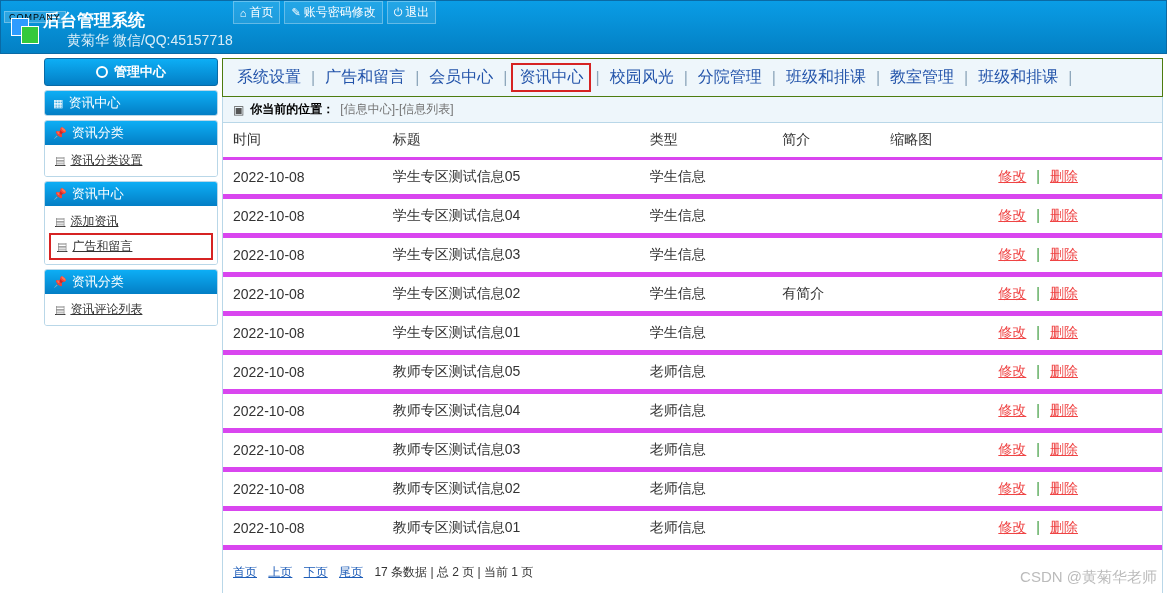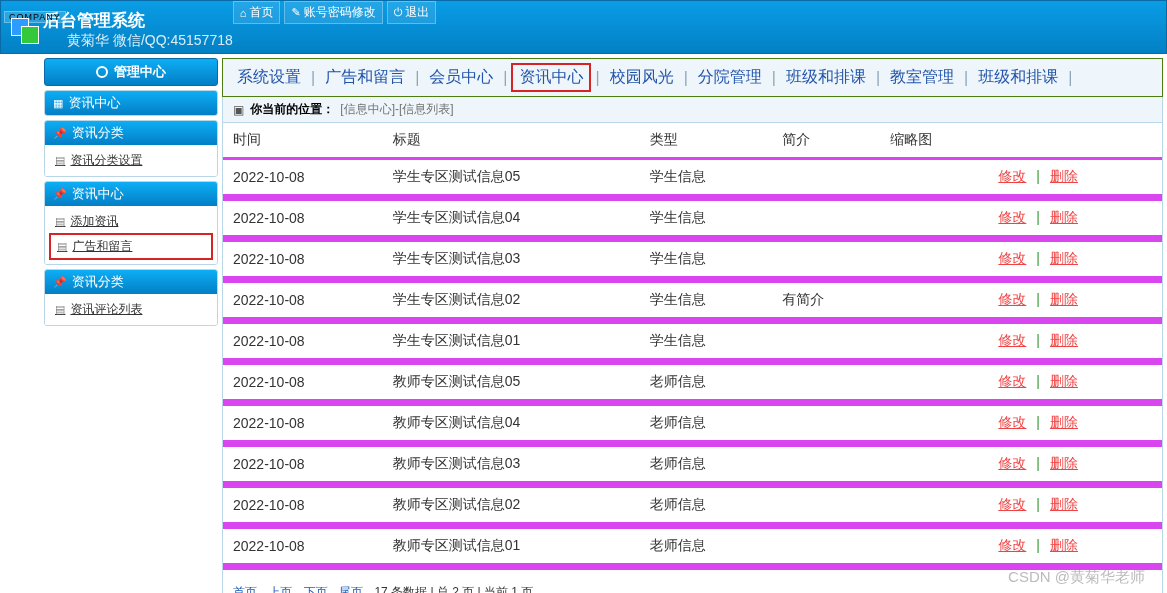--- a/index.html
+++ b/index.html
@@ -106,33 +106,33 @@
       border: 1px solid #b9d7e8; border-top: none;
       margin: 0;
     }
     table.data { width: 100%; border-collapse: collapse; }
     table.data th {
       text-align: left; padding: 8px 10px;
       border-bottom: 3px solid #d946ef;
       font-weight: normal; color: #333; font-size: 14px;
     }
     table.data td {
-      padding: 8px 10px; border-bottom: 7px solid #d946ef;
+      padding: 8px 10px; border-bottom: 5px solid #d946ef;
       color: #333; font-size: 14px;
     }
     table.data td a.act {
       color: #ef4444; text-decoration: underline;
     }
     .act-sep { color: #3a9a3a; padding: 0 10px; }
     .pager {
       padding: 14px 10px; font-size: 12px; color: #333;
     }
     .pager a { color: #1e5db8; text-decoration: underline; margin-right: 8px; }
     .watermark {
-      position: fixed; bottom: 6px; right: 22px;
+      position: fixed; bottom: 6px; right: 10px;
       color: rgba(120,120,120,0.5); font-size: 15px;
       pointer-events: none;
     }
   </style>
 </head>
 <body>
 
 <div class="company-badge">COMPANY</div>
 
 <div class="header">

